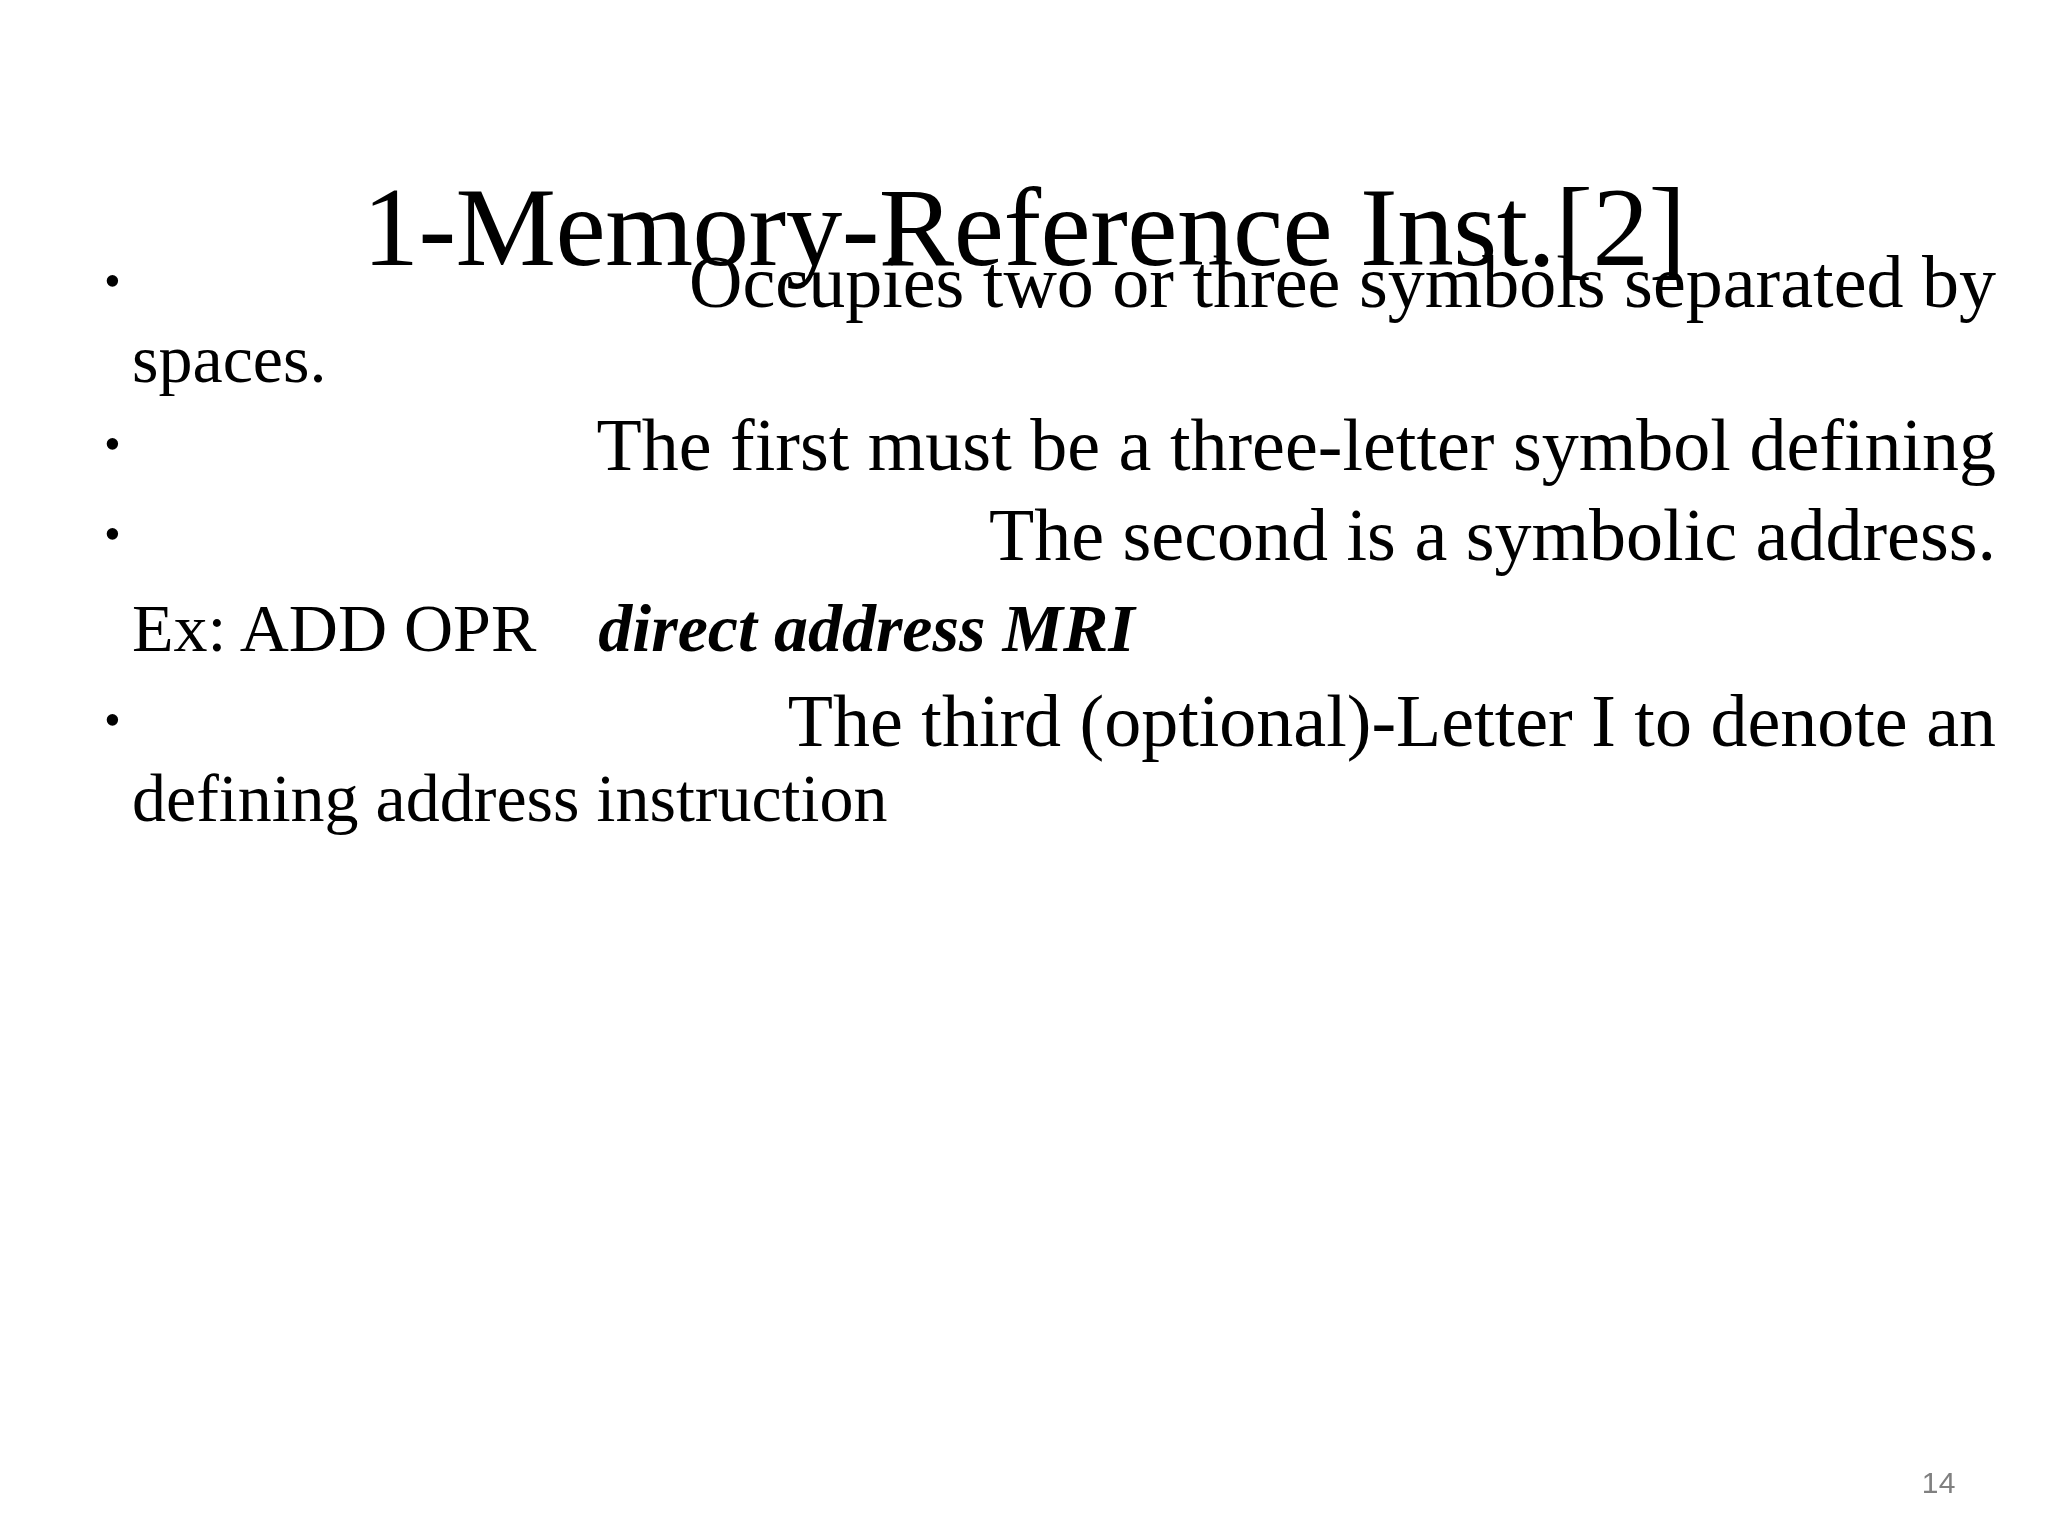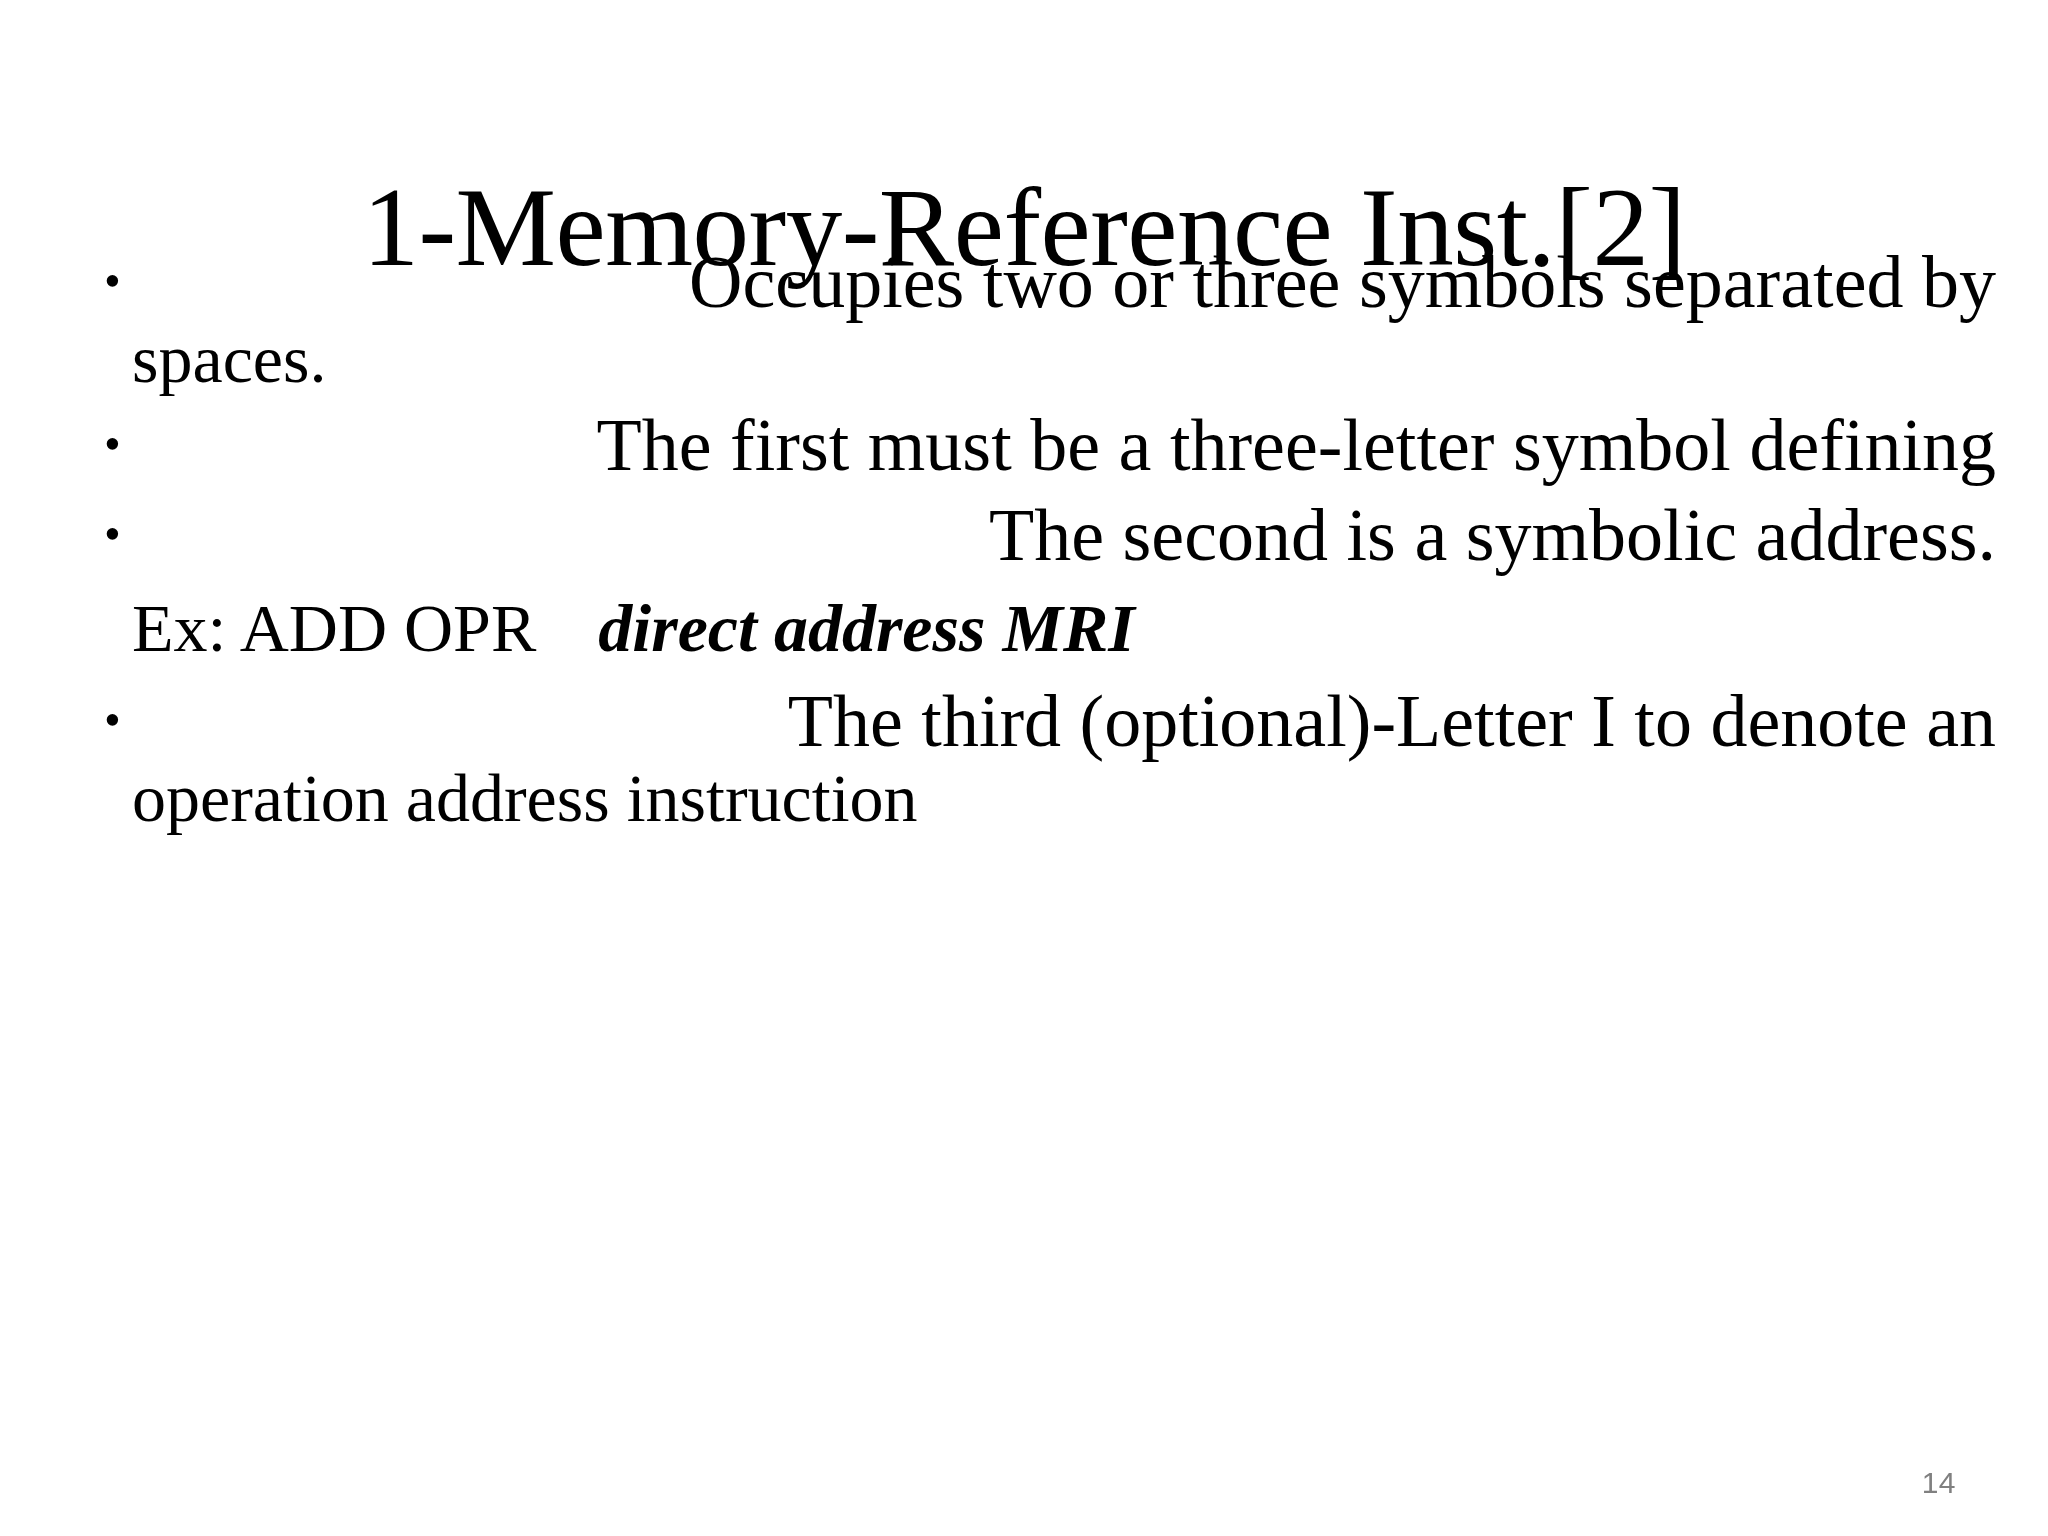--- a/index.html
+++ b/index.html
@@ -132,21 +132,21 @@
     <div class="plain-row">
       <span>Ex: ADD OPR</span><span class="spacer-wide"></span><span class="em-bi">direct address MRI</span>
     </div>
 
     <div class="gap-md"></div>
 
     <div class="bullet-row">
       <span class="bullet-marker">•</span>
       <span class="bullet-text">The third (optional)-Letter I to denote an</span>
     </div>
-    <div class="plain-row">operation address instruction</div>
+    <div class="plain-row">defining address instruction</div>
 
     <div class="gap-md"></div>
 
 
   </div>
 
   <div class="page-number">14</div>
 
 </div>
 

